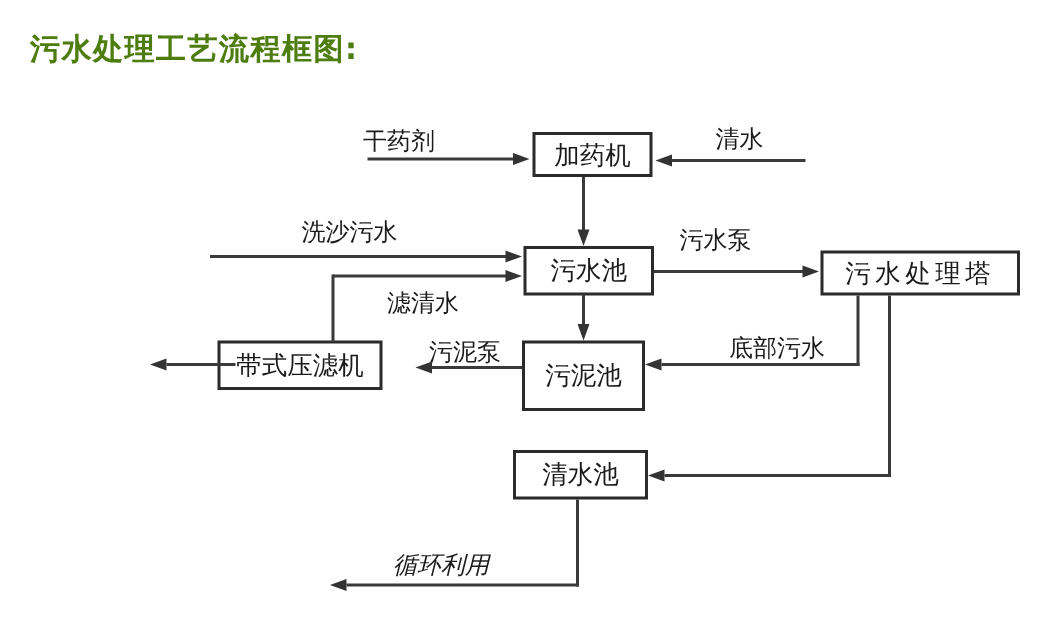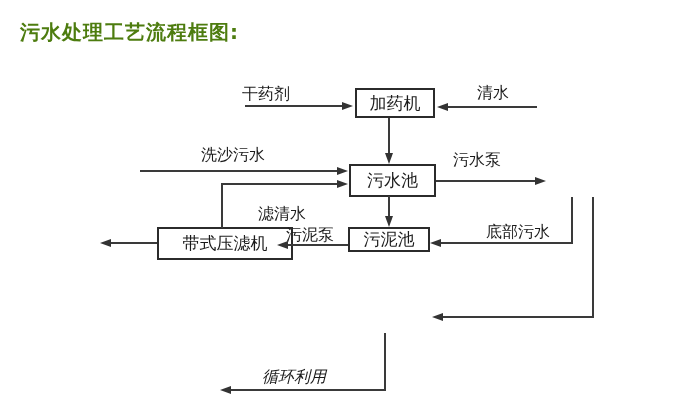--- a/index.html
+++ b/index.html
@@ -26,52 +26,58 @@
   .hl{height:2px;}
   .vl{width:2px;}
   .ar{position:absolute;width:0;height:0;}
   .ar-r{border-top:4px solid transparent;border-bottom:4px solid transparent;border-left:11px solid #333;}
   .ar-l{border-top:4px solid transparent;border-bottom:4px solid transparent;border-right:11px solid #333;}
   .ar-d{border-left:4px solid transparent;border-right:4px solid transparent;border-top:11px solid #333;}
   
   .n-dosing{left:355px;top:88px;width:80px;height:30px;}
   .n-sewage{left:349px;top:164px;width:87px;height:33px;}
   .n-tower{left:547px;top:167px;width:133px;height:30px;letter-spacing:3px;}
-  .n-press{left:157px;top:227px;width:136px;height:33px;}
-  .n-sludge{left:348px;top:227px;width:82px;height:25px;}
+  .n-press{left:145px;top:227px;width:110px;height:33px;}
+  .n-sludge{left:348px;top:227px;width:82px;height:47px;}
   .n-clean{left:342px;top:300px;width:90px;height:33px;}
   
   .f-dry{left:242px;top:84px;}
   .f-cleanin{left:477px;top:83px;}
   .f-sand{left:173px;top:145px;margin-left:28px;}
   .f-pump{left:453px;top:150px;text-align:right;}
-  .f-filtered{left:258px;top:192px;margin-top:12px;}
+  .f-filtered{left:258px;top:192px;}
   .f-sludgepump{left:286px;top:225px;}
   .f-bottom{left:486px;top:222px;text-align:right;}
   .f-mudcake{left:18px;top:225px;}
   .f-recycle{left:262px;top:367px;font-style:italic;}
 </style>
 </head>
 <body>
 
 <div class="canvas">
 
   <div class="title">污水处理工艺流程框图:</div>
 
   <div class="node n-sewage">
       <span>污水池</span>
     </div>
   <div class="node n-dosing">
       <span>加药机</span>
     </div>
+  <div class="node n-tower">
+      <span>污水处理塔</span>
+    </div>
   <div class="node n-press">
       <span>带式压滤机</span>
     </div>
   <div class="node n-sludge">
       <span>污泥池</span>
+    </div>
+  <div class="node n-clean">
+      <span>清水池</span>
     </div>
 
   <div class="flabel f-dry">干药剂</div>
   <div class="flabel f-cleanin">清水</div>
   <div class="flabel f-sand">洗沙污水</div>
   <div class="flabel f-pump">污水泵</div>
   <div class="flabel f-filtered">滤清水</div>
   <div class="flabel f-sludgepump">污泥泵</div>
   <div class="flabel f-bottom">底部污水</div>
   <div class="flabel f-recycle">循环利用</div>

